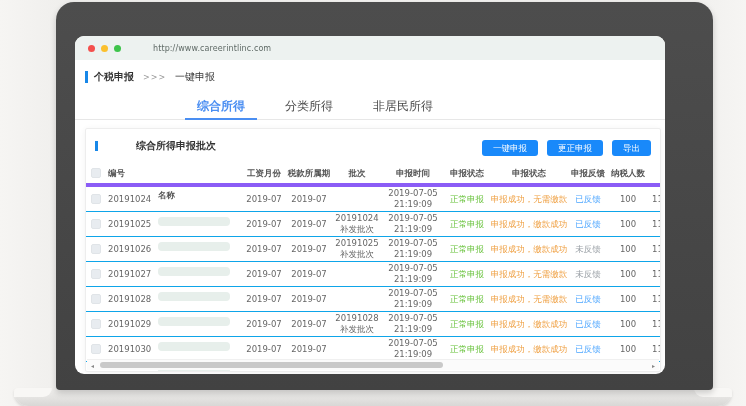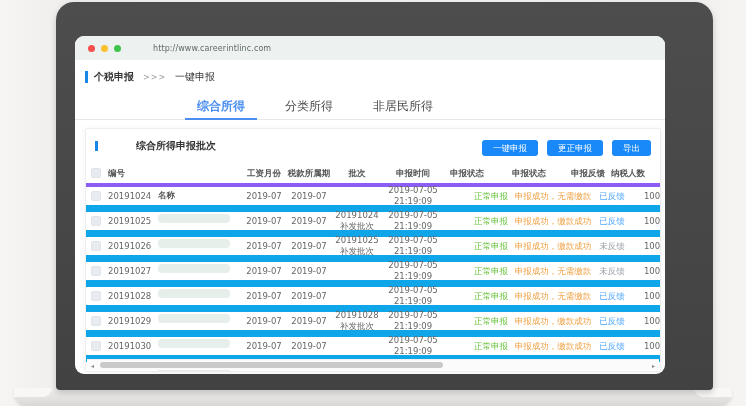--- a/index.html
+++ b/index.html
@@ -52,32 +52,32 @@
   .card-head .vbar { height:10px; }
   .spacer { flex:1; }
   .btn { height:16px; line-height:16px; padding:0 11px; background:#1989fa; color:#fff;
     font-size:8.5px; border:none; border-radius:3px; margin-left:9px; cursor:pointer;
     font-family:inherit; white-space:nowrap; }
 
   
   .tbl { position:relative; width:640px; }
   .thead, .trow { display:flex; align-items:center; }
   .thead { height:24px; font-size:8.5px; font-weight:bold; color:#555; border-bottom:4px solid #8b5cf6; }
-  .trow { height:25px; font-size:8.5px; color:#666; border-bottom:7px solid #0ea5e9; }
+  .trow { height:25px; font-size:8.5px; color:#666; border-bottom:1px solid #0ea5e9; }
   .c { flex:none; text-align:center; line-height:1.25; overflow:hidden; }
   .c0 { width:20px; } .c1 { width:48px; text-align:left; padding-left:2px; }
   .c2 { width:88px; text-align:left; padding-left:4px;margin-top:44px; }
   .c3 { width:44px; } .c4 { width:46px; } .c5 { width:50px; }
   .c6 { width:62px; } .c7 { width:46px; } .c8 { width:78px; }
   .c9 { width:40px; } .c10 { width:40px; }
   .c11 { width:40px; text-align:left; padding-left:4px; }
   .pre { white-space:pre-line; }
   .checkbox { display:inline-block; width:10px; height:10px; background:#e8ecf0; border:1px solid #e0e4e8; border-radius:2px; vertical-align:middle; cursor:pointer; }
   .name-pill { display:inline-block; width:72px; height:9px; background:#e7efeb; border-radius:4px; vertical-align:middle; }
-  .t-green { color:#67c23a;margin-left:24px; } .t-orange { color:#ef9f40; }
+  .t-green { color:#67c23a; } .t-orange { color:#ef9f40; }
   .t-blue { color:#4da6ff; cursor:pointer; } .t-gray { color:#9aa0a6; }
 
   
   .hscroll { position:absolute; left:1px; right:1px; bottom:1px; height:11px;
     background:#fbfbfb; border-top:1px solid #f0f0f0; }
   .hs-arrow { position:absolute; top:1px; width:9px; height:9px; font-size:6px; line-height:9px;
     text-align:center; color:#888; cursor:pointer; }
   .hs-arrow.left { left:1px; } .hs-arrow.right { right:1px; }
   .hs-thumb { position:absolute; left:13px; top:2px; width:60%; height:6px;
     background:#c9c9c9; border-radius:3px; cursor:pointer; }

